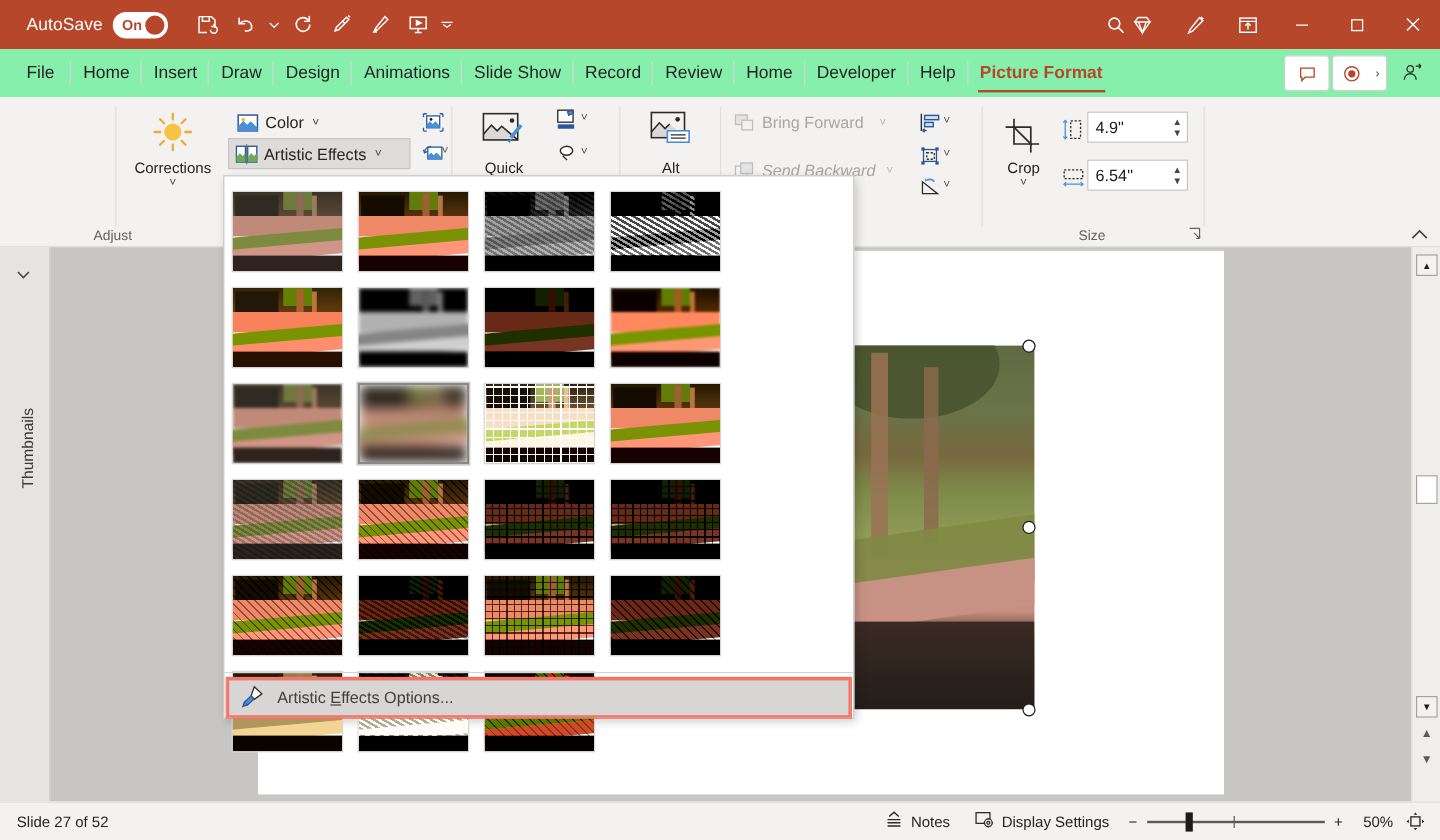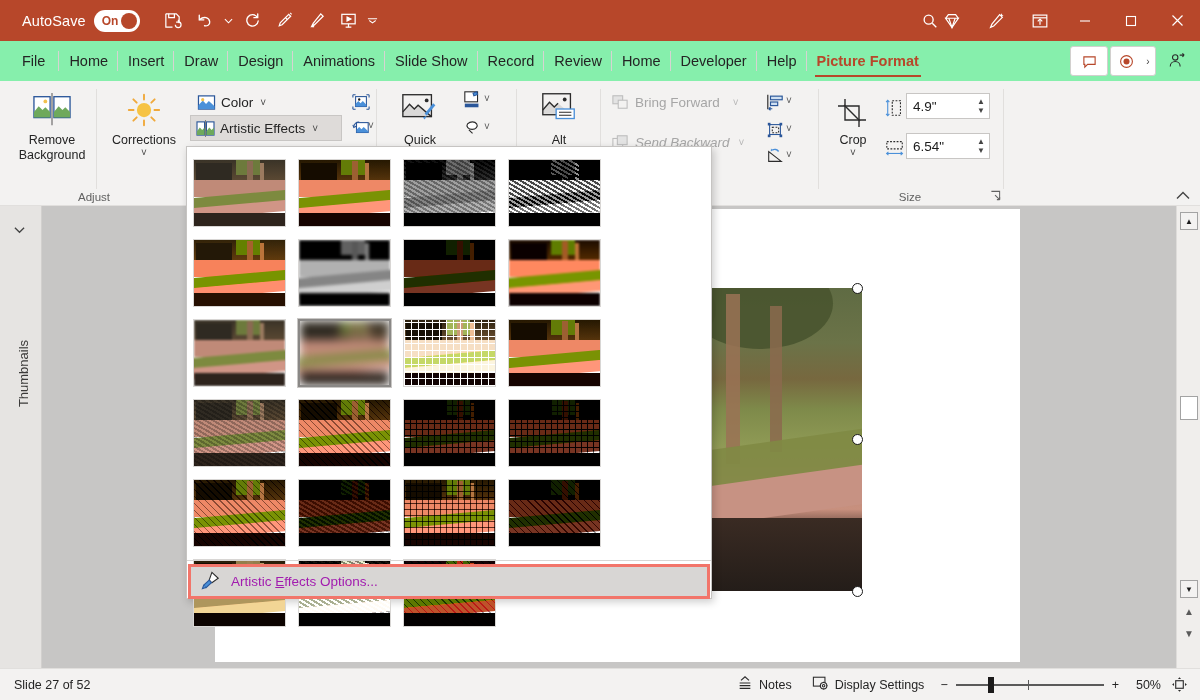--- a/index.html
+++ b/index.html
@@ -185,21 +185,21 @@
     width:105px; height:80px; display:flex; align-items:center; justify-content:center;
   }
   .thumb{ width:93px; height:68px; border:1px solid #d8d6d4; overflow:hidden; position:relative;}
   .gal-cell.selected .thumb{ border:2px solid #8a8886; outline:1px solid #c9c7c5; }
   .gal-div{ position:absolute; left:0; right:0; top:413px; height:1px; background:#d8d6d4;}
   .gal-opt{
     position:absolute; left:2px; right:2px; top:418px; height:33px;
     display:flex; align-items:center; gap:10px; padding-left:10px;
     background:#d8d6d4; border:2px solid #f2756a; outline:1px solid #f2756a;
   }
-  .gal-opt .otext{ font-size:13.5px; color:#a21caf;}
+  .gal-opt .otext{ font-size:13.5px; color:#404040;}
   .gal-opt .otext u{ text-decoration:underline;}
 
   
   .art{ position:absolute; inset:0; }
   .art .sky{ position:absolute; left:0; top:0; width:100%; height:34%;
              background:linear-gradient(#3a3327,#5d4a34);}
   .art .bld{ position:absolute; left:2%; top:4%; width:40%; height:26%; background:#2f2a22;}
   .art .trunkA{ position:absolute; left:58%; top:2%; width:7%; height:46%; background:#8a6a52;}
   .art .trunkB{ position:absolute; left:72%; top:4%; width:5%; height:42%; background:#9b7a5f;}
   .art .leaf{ position:absolute; left:46%; top:0; width:26%; height:22%; background:#6d7a3c;}
@@ -392,34 +392,20 @@
             <path d="M2.5 16c0-3.3 2.5-5.5 5.5-5.5s5.5 2.2 5.5 5.5"></path>
           <path d="M13 3.5h5M18 3.5l-2-2M18 3.5l-2 2"></path>
         </svg>
       </span>
     </div>
   </div>
 
   <div class="ribbon">
 
     <div class="rgroup" style="left:0; width:188px;">
-      <div class="bigbtn" style="left:10px;">
-        <span class="bicon">
-          <svg width="46" height="38" viewBox="0 0 48 40">
-            <rect x="5" y="6" width="17" height="22" fill="#fff" stroke="#2b579a" stroke-width="1.4"></rect>
-            <path d="M5 22l5-6 4 4 3-3 5 5v6H5z" fill="#6ea95c"></path>
-            <circle cx="17" cy="11" r="2" fill="#f2c14e"></circle>
-            <rect x="26" y="6" width="17" height="22" fill="#fff" stroke="#2b579a" stroke-width="1.4"></rect>
-            <path d="M26 22l5-6 4 4 3-3 5 5v6H26z" fill="#6ea95c"></path>
-            <path d="M24 2v34" stroke="#666" stroke-width="1.2"></path>
-          </svg>
-        </span>
-        <span class="blab">Remove</span>
-        <span class="blab" style="margin-top:0">Background</span>
-      </div>
 
       <div class="vsep" style="left:96px;"></div>
 
       <div class="bigbtn" style="left:104px; width:80px;justify-content:space-between;">
         <span class="bicon">
           <svg width="40" height="38" viewBox="0 0 40 40">
             <circle cx="20" cy="20" r="7.5" fill="#f6c344"></circle>
             <g stroke="#f0a93b" stroke-width="2" stroke-linecap="round">
               <path d="M20 4v5M20 31v5M4 20h5M31 20h5M8.8 8.8l3.5 3.5M27.7 27.7l3.5 3.5M31.2 8.8l-3.5 3.5M12.3 27.7l-3.5 3.5"></path>
             </g>

